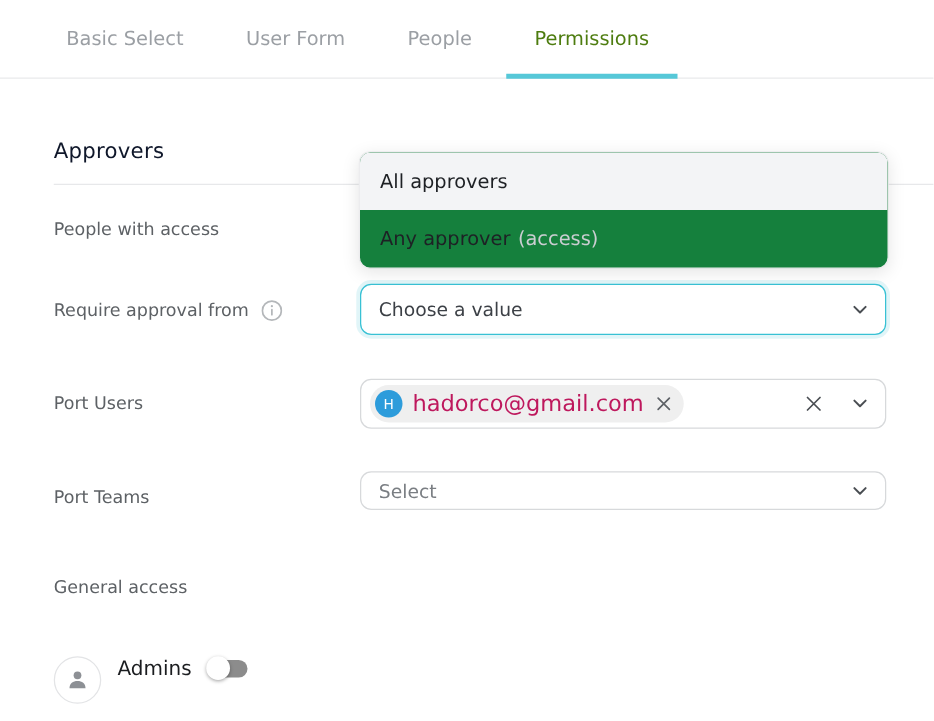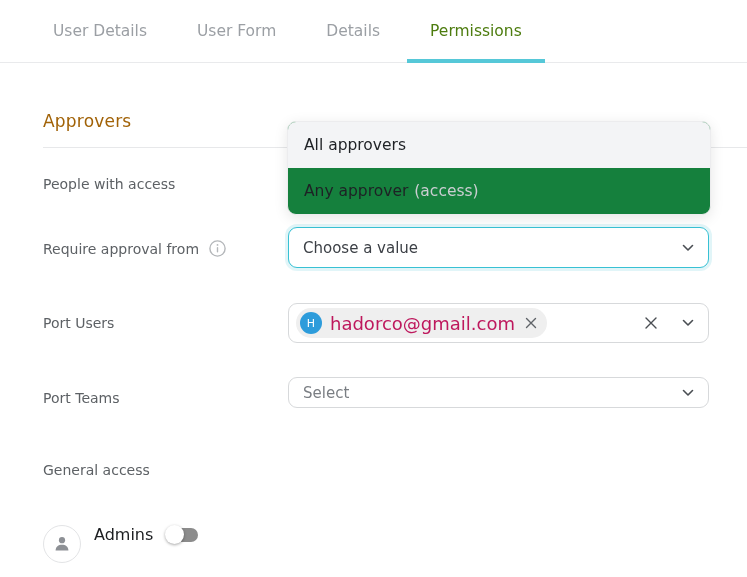--- a/index.html
+++ b/index.html
@@ -46,21 +46,21 @@
     height: 4px;
     background: #56c8d8;
   }
 
   
   .heading {
     position: absolute;
     left: 43px; top: 111px;
     font-size: 17px;
     font-weight: 500;
-    color: #a16207;
+    color: #0f172a;
     letter-spacing: .2px;
   }
   .section-divider {
     position: absolute;
     left: 43px; right: 0; top: 147px;
     height: 1px;
     background: #e7e8ea;
   }
   .field-label {
     position: absolute;
@@ -205,27 +205,27 @@
 
   svg { display: block; }
 </style>
 </head>
 <body>
 
 <div class="app">
 
   <div class="tabbar">
     <div class="tab">
-      <span>User Details</span>
+      <span>Basic Select</span>
     </div>
     <div class="tab">
       <span>User Form</span>
     </div>
     <div class="tab">
-      <span>Details</span>
+      <span>People</span>
     </div>
     <div class="tab active">
       <span>Permissions</span>
       <span class="tab-underline"></span>
     </div>
   </div>
 
   <div class="heading">Approvers</div>
   <div class="section-divider"></div>
 

